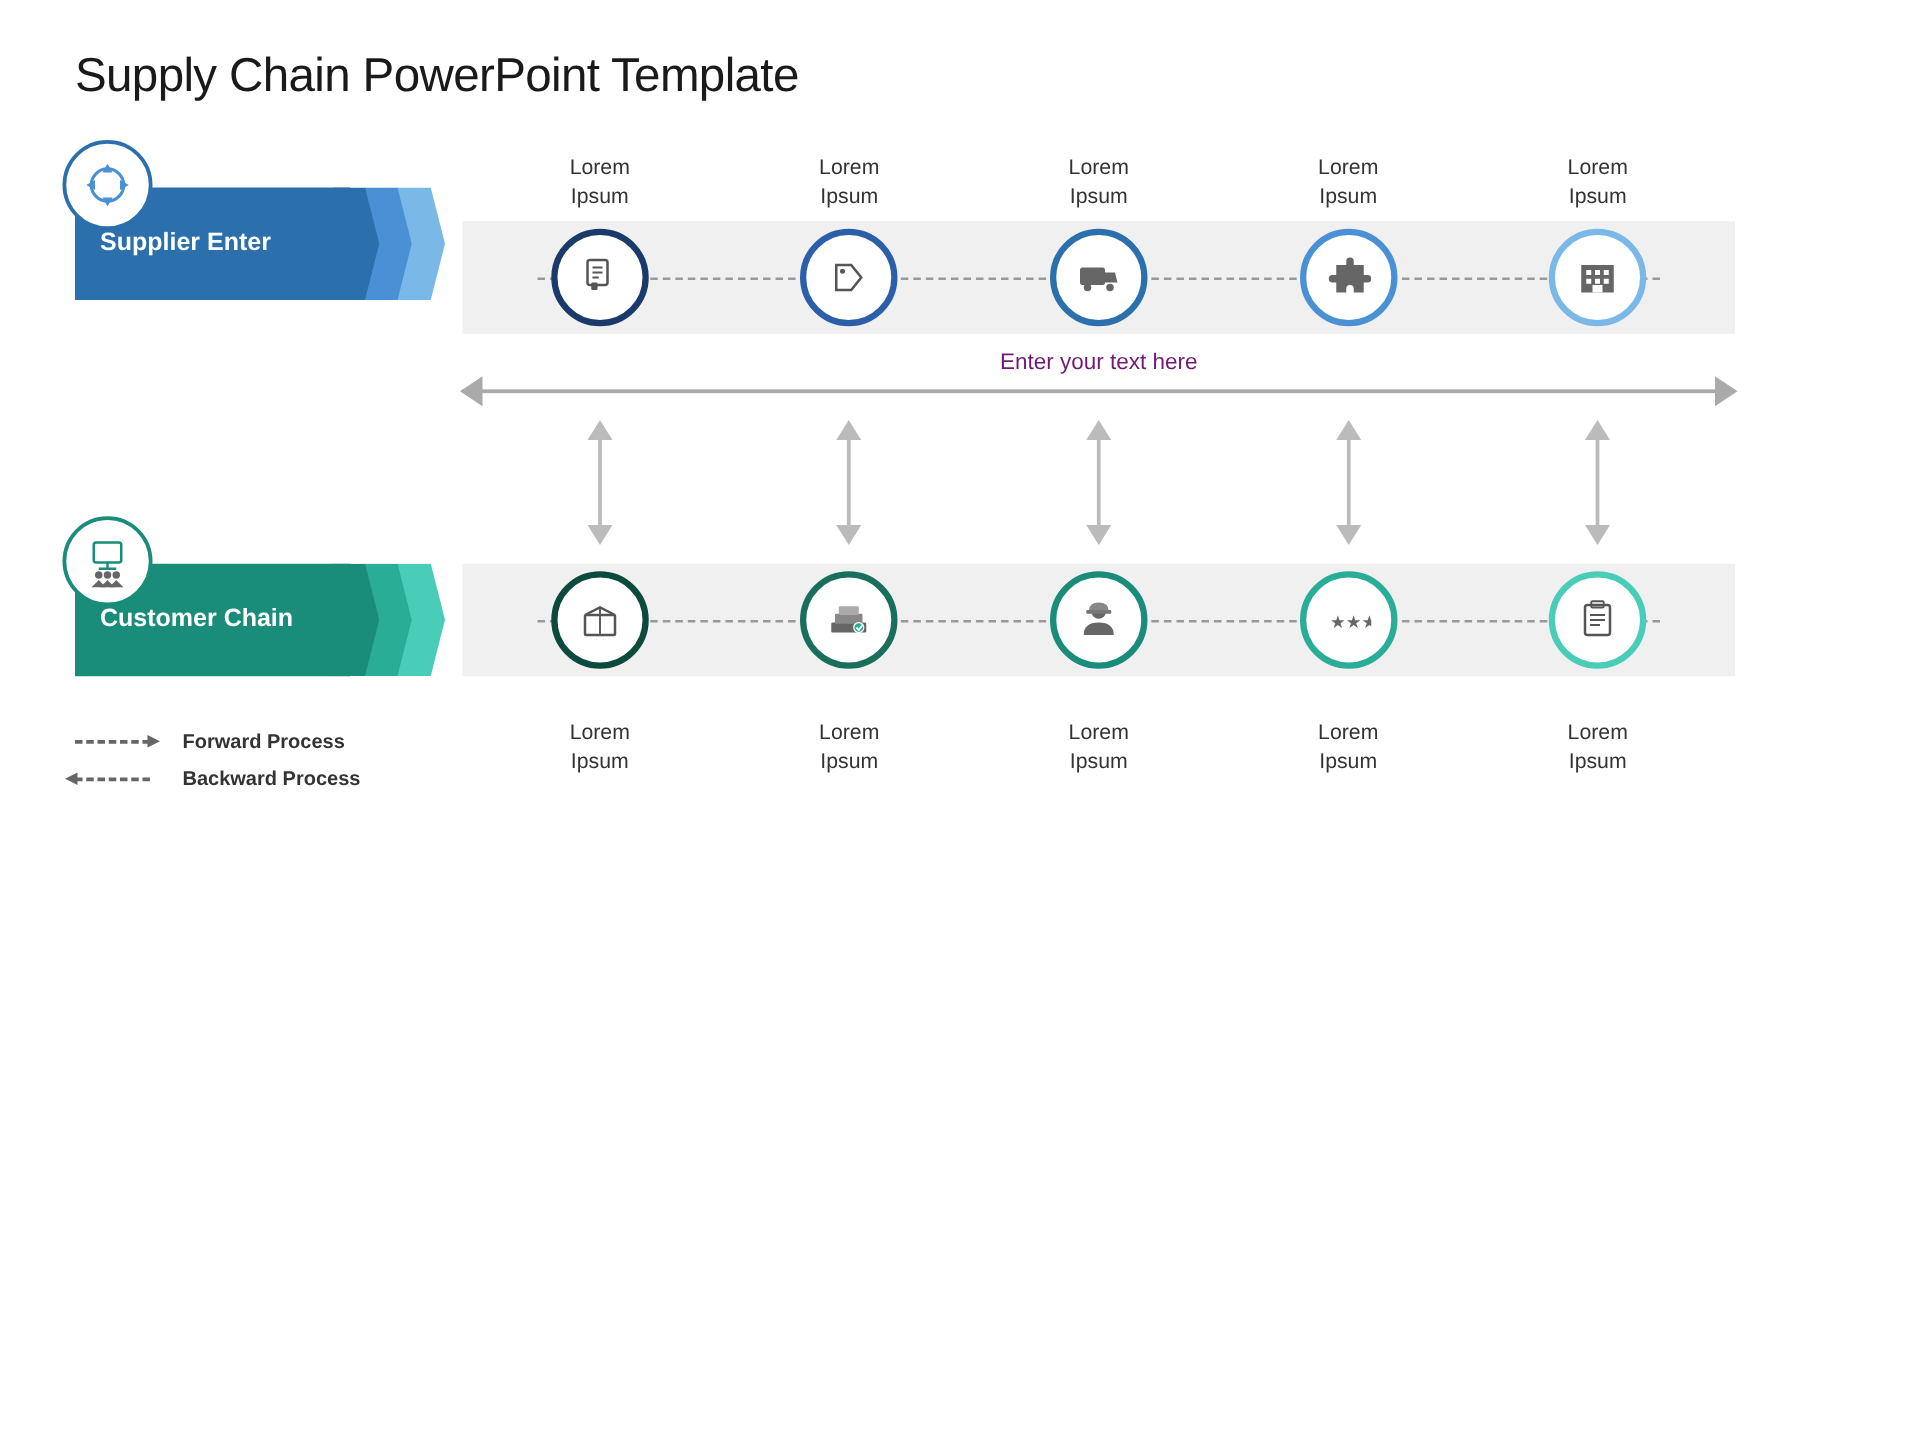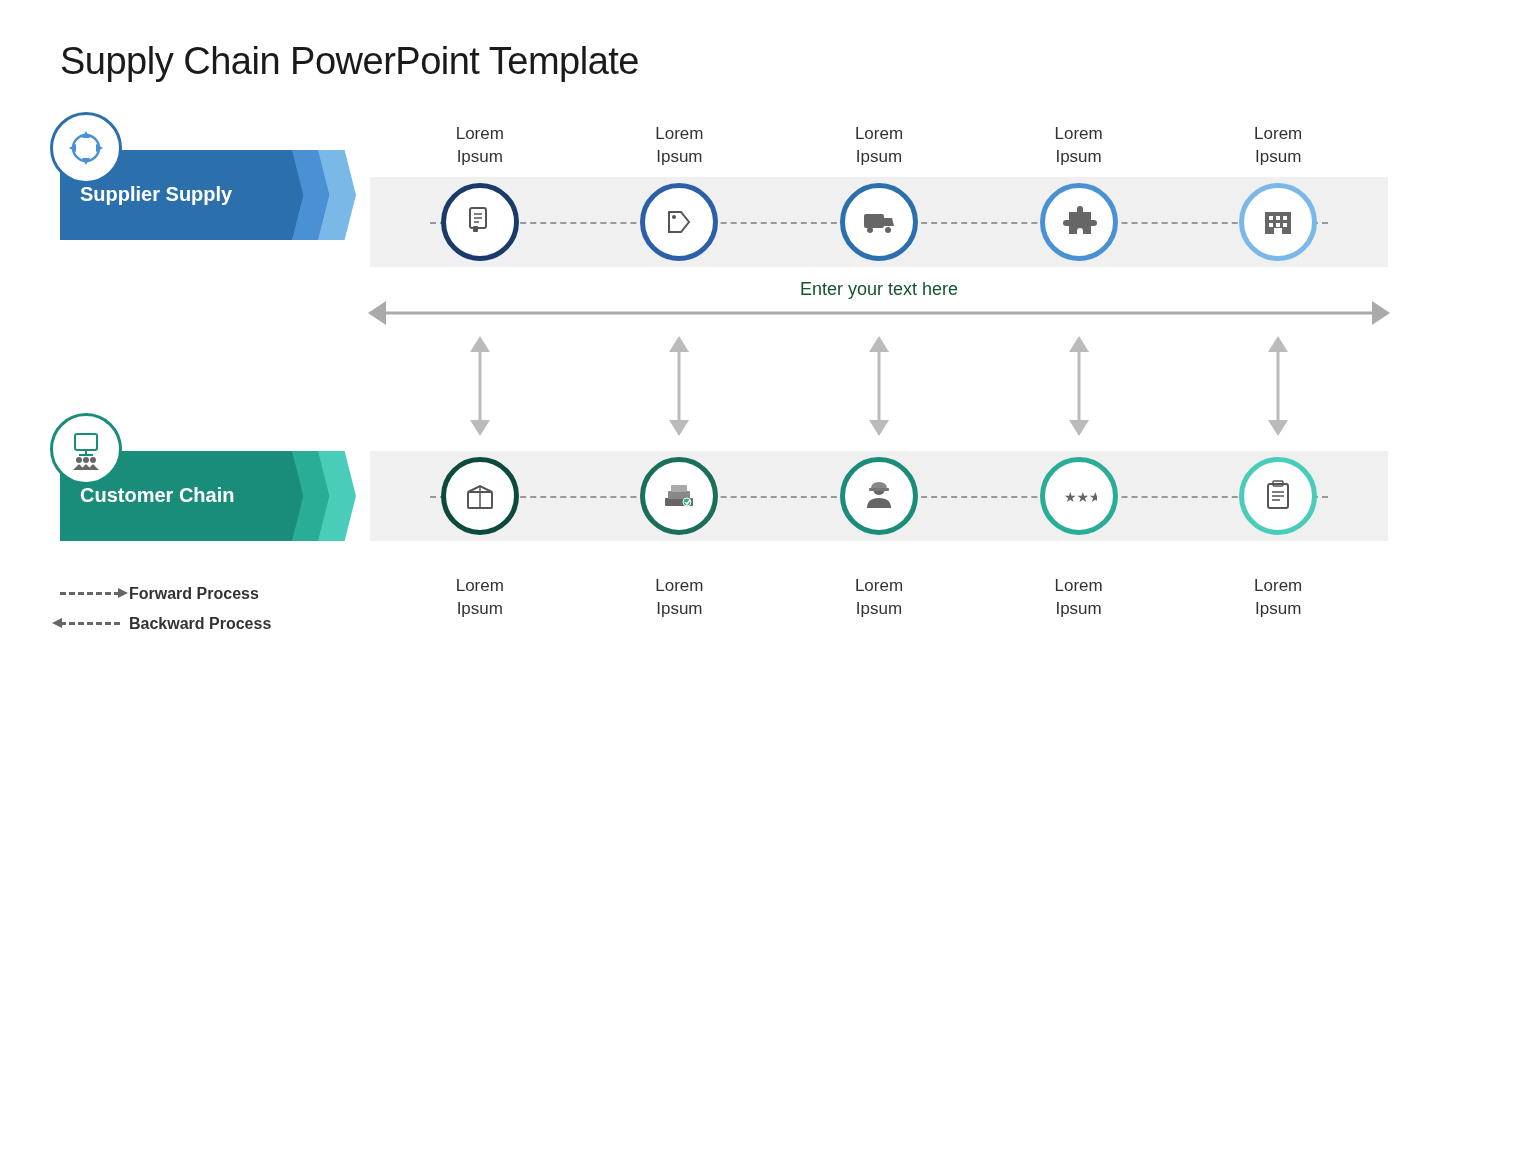--- a/index.html
+++ b/index.html
@@ -221,21 +221,21 @@
     
     .icon-svg {
       width: 36px;
       height: 36px;
       fill: #666;
     }
 
     .legend-item {
       display: flex;
       align-items: center;
-      gap: 9px;
+      gap: 26px;
     }
 
     .legend-line-fwd {
       width: 60px;
       height: 3px;
       border-top: 3px dashed #666;
       position: relative;
     }
 
     .legend-line-fwd::after {
@@ -359,21 +359,21 @@
           <path d="M34 21 C34 14, 28 8, 21 8" stroke="#4a90d4" stroke-width="2.5" fill="none" stroke-linecap="round"></path>
 
           <polygon points="21,4 17,11 25,11" fill="#4a90d4"></polygon>
           <polygon points="38,21 31,17 31,25" fill="#4a90d4"></polygon>
           <polygon points="21,38 25,31 17,31" fill="#4a90d4"></polygon>
           <polygon points="4,21 11,25 11,17" fill="#4a90d4"></polygon>
         </svg>
       </div>
 
       <div class="chain-label-rect supplier-rect">
-        <span class="chain-label-text">Supplier Supply</span>
+        <span class="chain-label-text">Supplier Enter</span>
       </div>
 
       <div class="chevrons">
         <div class="chevron supplier-chevron-1"></div>
         <div class="chevron supplier-chevron-2"></div>
         <div class="chevron supplier-chevron-3"></div>
       </div>
     </div>
 
     <div class="supplier-right">
@@ -432,21 +432,21 @@
             <rect x="14" y="24" width="8" height="6" fill="#fff"></rect>
           </svg>
         </div>
       </div>
     </div>
   </div>
 
   <div class="middle-section">
 
     <div style="width:100%; position:relative; height:48px; display:flex; align-items:center; margin-bottom:6px;">
-      <span style="position:absolute; top:2px; left:50%; transform:translateX(-50%); font-size:18px; color:#14532d;">Enter your text here</span>
+      <span style="position:absolute; top:2px; left:50%; transform:translateX(-50%); font-size:18px; color:#701a75;">Enter your text here</span>
 
       <div style="width:100%; position:relative; top:12px;">
         <div style="position:absolute; top:50%; left:0; right:0; height:3px; background:#aaa; transform:translateY(-50%);"></div>
         <div style="position:absolute; left:-2px; top:50%; transform:translateY(-50%); width:0; height:0; border-top:12px solid transparent; border-bottom:12px solid transparent; border-right:18px solid #aaa;"></div>
         <div style="position:absolute; right:-2px; top:50%; transform:translateY(-50%); width:0; height:0; border-top:12px solid transparent; border-bottom:12px solid transparent; border-left:18px solid #aaa;"></div>
       </div>
     </div>
 
     <div class="vertical-arrows">
       <div class="vert-arrow">

